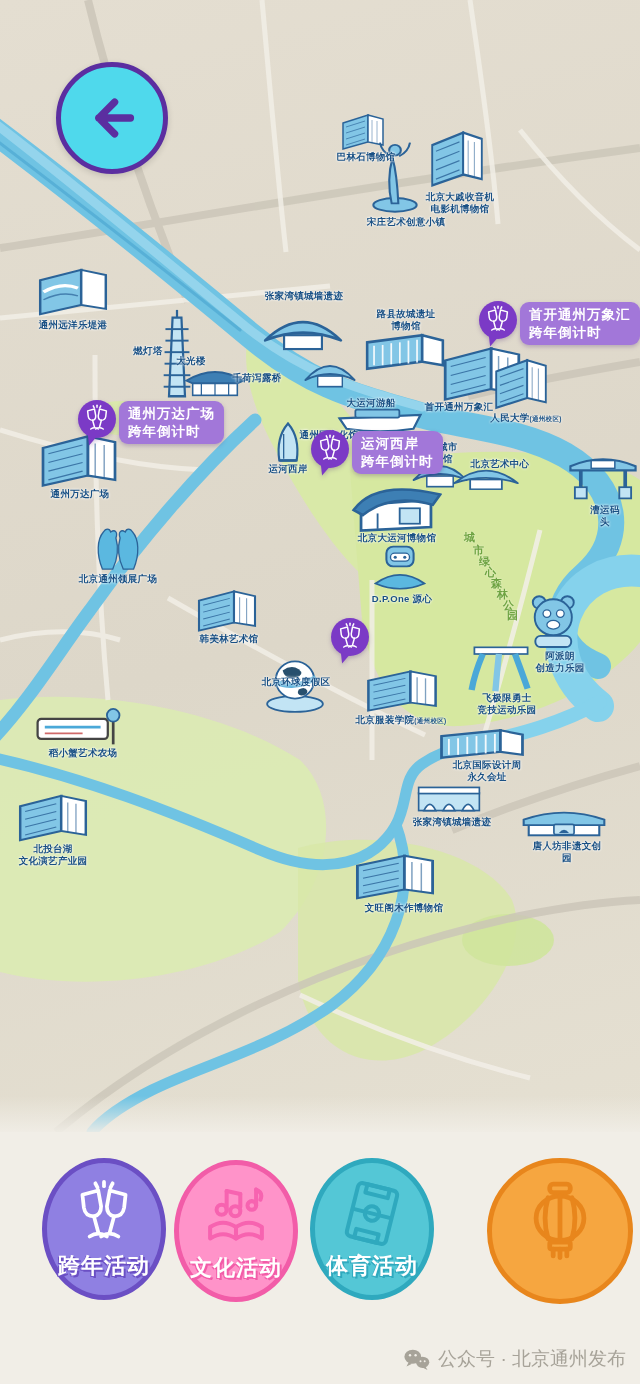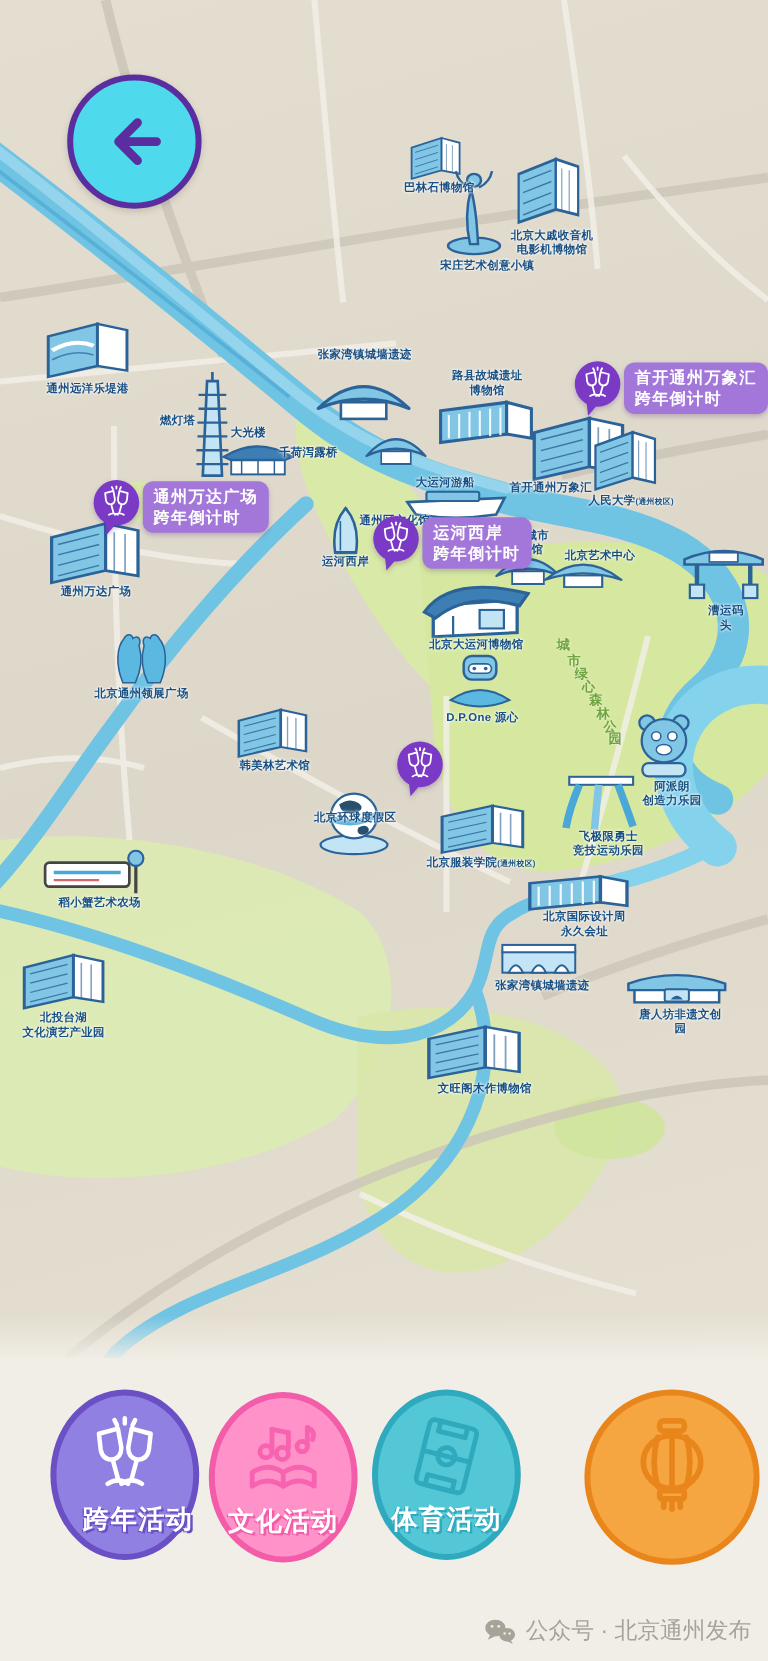--- a/index.html
+++ b/index.html
@@ -162,21 +162,21 @@
         <div class="lm-label" style="left: 148px; top: 345px;">燃灯塔</div>
         <div class="lm-icon" style="left: 184px; top: 362px; width: 62px; height: 40px;"><svg viewBox="0 0 100 60" width="100%" height="100%" preserveAspectRatio="none">
             <rect x="14" y="30" width="72" height="20" fill="#FFFFFF" stroke="#2B6398" stroke-width="2.5"></rect>
             <g stroke="#2B6398" stroke-width="2">
               <line x1="28" y1="30" x2="28" y2="50"></line>
               <line x1="50" y1="30" x2="50" y2="50"></line>
               <line x1="72" y1="30" x2="72" y2="50"></line>
             </g>
             <path d="M4,28 Q50,2 96,28 L86,32 L14,32 Z" fill="#3D7FB4" stroke="#2B6398" stroke-width="3"></path>
           </svg></div>
-        <div class="lm-label" style="left: 207px; top: 355px;">大光楼</div>
+        <div class="lm-label" style="left: 191px; top: 355px;">大光楼</div>
         <div class="lm-label" style="left: 257px; top: 372px;">千荷泻露桥</div>
         <div class="lm-icon" style="left: 302px; top: 352px; width: 56px; height: 40px;"><svg viewBox="0 0 100 60" width="100%" height="100%" preserveAspectRatio="none">
             <rect x="28" y="36" width="44" height="16" fill="#FFFFFF" stroke="#2B6398" stroke-width="2.5"></rect>
             <path d="M6,42 Q50,0 94,42 Q50,24 6,42 Z" fill="#82C6E6" stroke="#2B6398" stroke-width="3" stroke-linejoin="round"></path>
           </svg></div>
         <div class="lm-label" style="left: 329px; top: 389px; margin-top: 40px;">通州区文化馆</div>
         <div class="lm-icon" style="left: 336px; top: 408px; width: 88px; height: 26px;"><svg viewBox="0 0 100 30" width="100%" height="100%" preserveAspectRatio="none">
             <path d="M4,12 L96,8 L88,24 Q50,30 12,24 Z" fill="#FFFFFF" stroke="#2B6398" stroke-width="2.5"></path>
             <rect x="22" y="2" width="50" height="9" rx="2" fill="#82C6E6" stroke="#2B6398" stroke-width="2"></rect>
           </svg></div>
@@ -478,21 +478,21 @@
               <path d="M9,11 L20,8 L22,19 Q22,25 17,26 Q11,26 10,20 Z"></path>
               <line x1="17" y1="26" x2="20" y2="37"></line>
               <path d="M14,40 Q20,36 26,40"></path>
               <path d="M39,11 L28,8 L26,19 Q26,25 31,26 Q37,26 38,20 Z"></path>
               <line x1="31" y1="26" x2="28" y2="37"></line>
               <path d="M22,40 Q28,36 34,40"></path>
               <line x1="24" y1="2" x2="24" y2="5"></line>
               <line x1="18" y1="3" x2="19.5" y2="6"></line>
               <line x1="30" y1="3" x2="28.5" y2="6"></line>
             </svg></div>
-          <div class="cat-label" style="text-shadow: rgb(107, 79, 196) 2px 2px 0px, rgb(107, 79, 196) -1px 1px 0px; text-align: right;">跨年活动</div>
+          <div class="cat-label" style="text-shadow: rgb(107, 79, 196) 2px 2px 0px, rgb(107, 79, 196) -1px 1px 0px;">跨年活动</div>
         </button>
         <button class="cat" style="left: 174px; top: 28px; width: 124px; height: 142px; background: rgb(255, 147, 201); border: 5px solid rgb(242, 92, 168); position: absolute;">
           <div class="cat-icon" style="width: 69px; height: 69px;"><svg viewBox="0 0 48 48" fill="none" stroke="#F763B0" stroke-width="2.8" stroke-linecap="round" stroke-linejoin="round">
               <path d="M6,32 Q15,26 24,32 Q33,26 42,32 L42,40 Q33,34 24,40 Q15,34 6,40 Z"></path>
               <line x1="24" y1="32" x2="24" y2="40"></line>
               <circle cx="14" cy="20" r="3.5"></circle>
               <line x1="17.5" y1="20" x2="17.5" y2="7"></line>
               <line x1="17.5" y1="7" x2="27" y2="9"></line>
               <line x1="27" y1="9" x2="27" y2="18"></line>
               <circle cx="23.5" cy="21" r="3.5"></circle>

